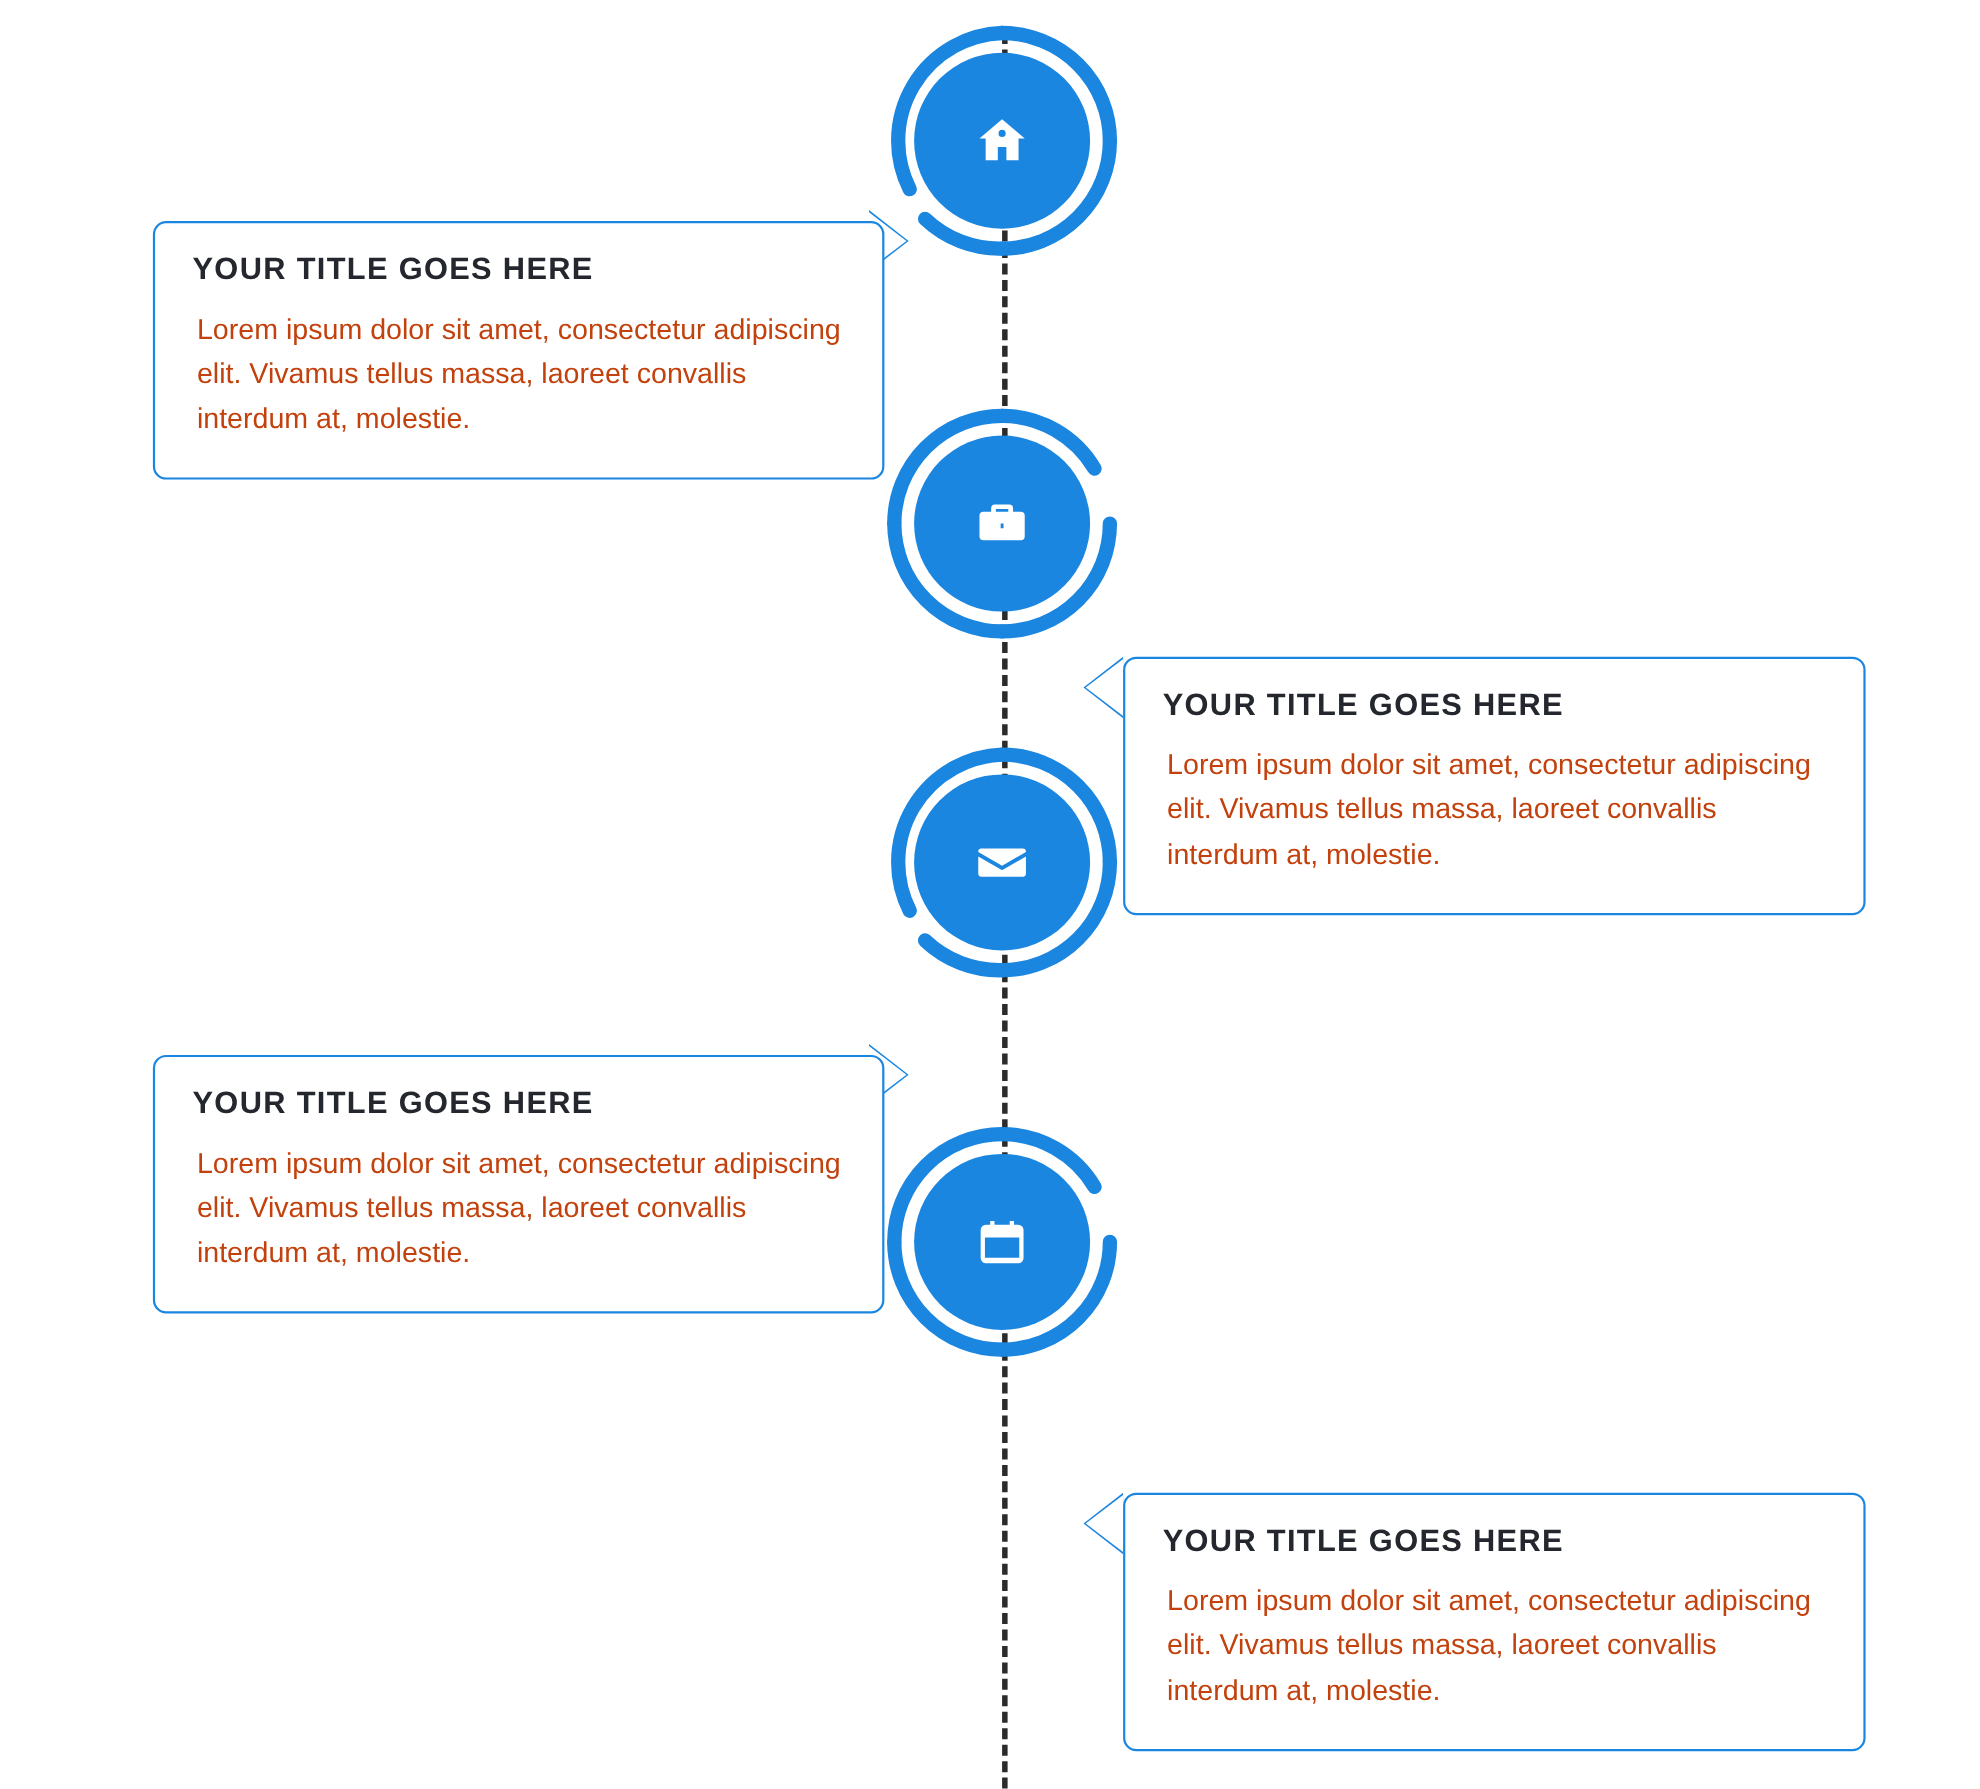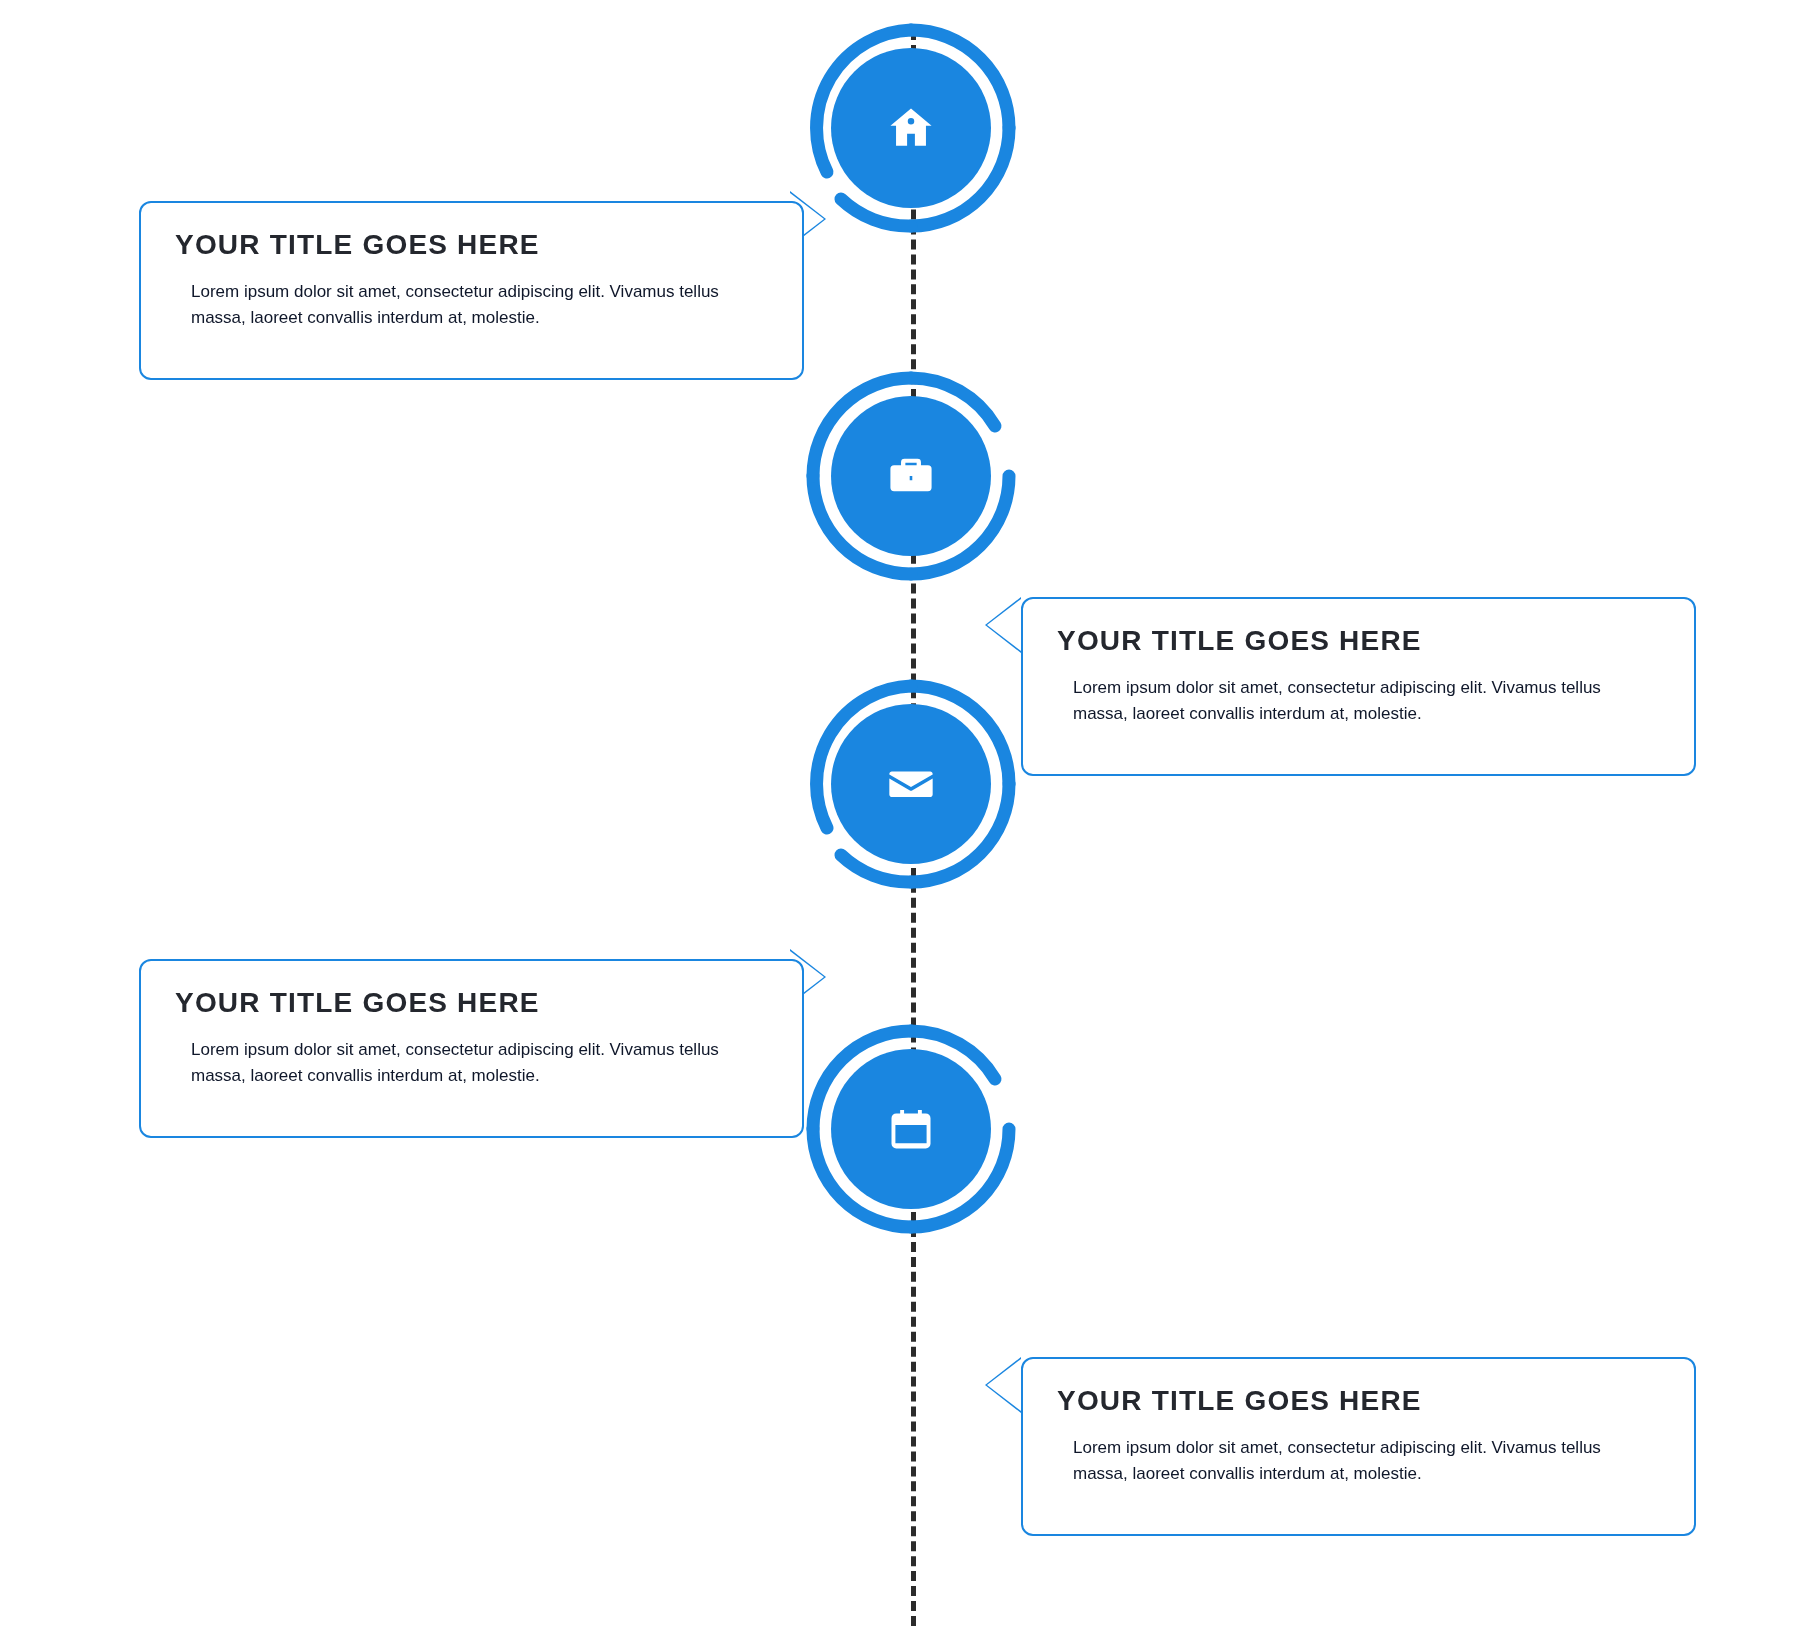--- a/index.html
+++ b/index.html
@@ -76,24 +76,24 @@
   }
   .card h3 {
     margin: 0 0 18px 0;
     font-size: 28px;
     font-weight: bold;
     letter-spacing: 1.2px;
     color: #24272e;
     text-transform: uppercase;
   }
   .card p {
-    margin: 16px;
-    font-size: 17px;
+    margin: 4px;
+    font-size: 26px;
     line-height: 1.55;
-    color: #0f172a;
+    color: #c2410c;
   }
   
   .tail {
     position: absolute;
     width: 0;
     height: 0;
     z-index: 2;
   }
   .tail-right {
     

